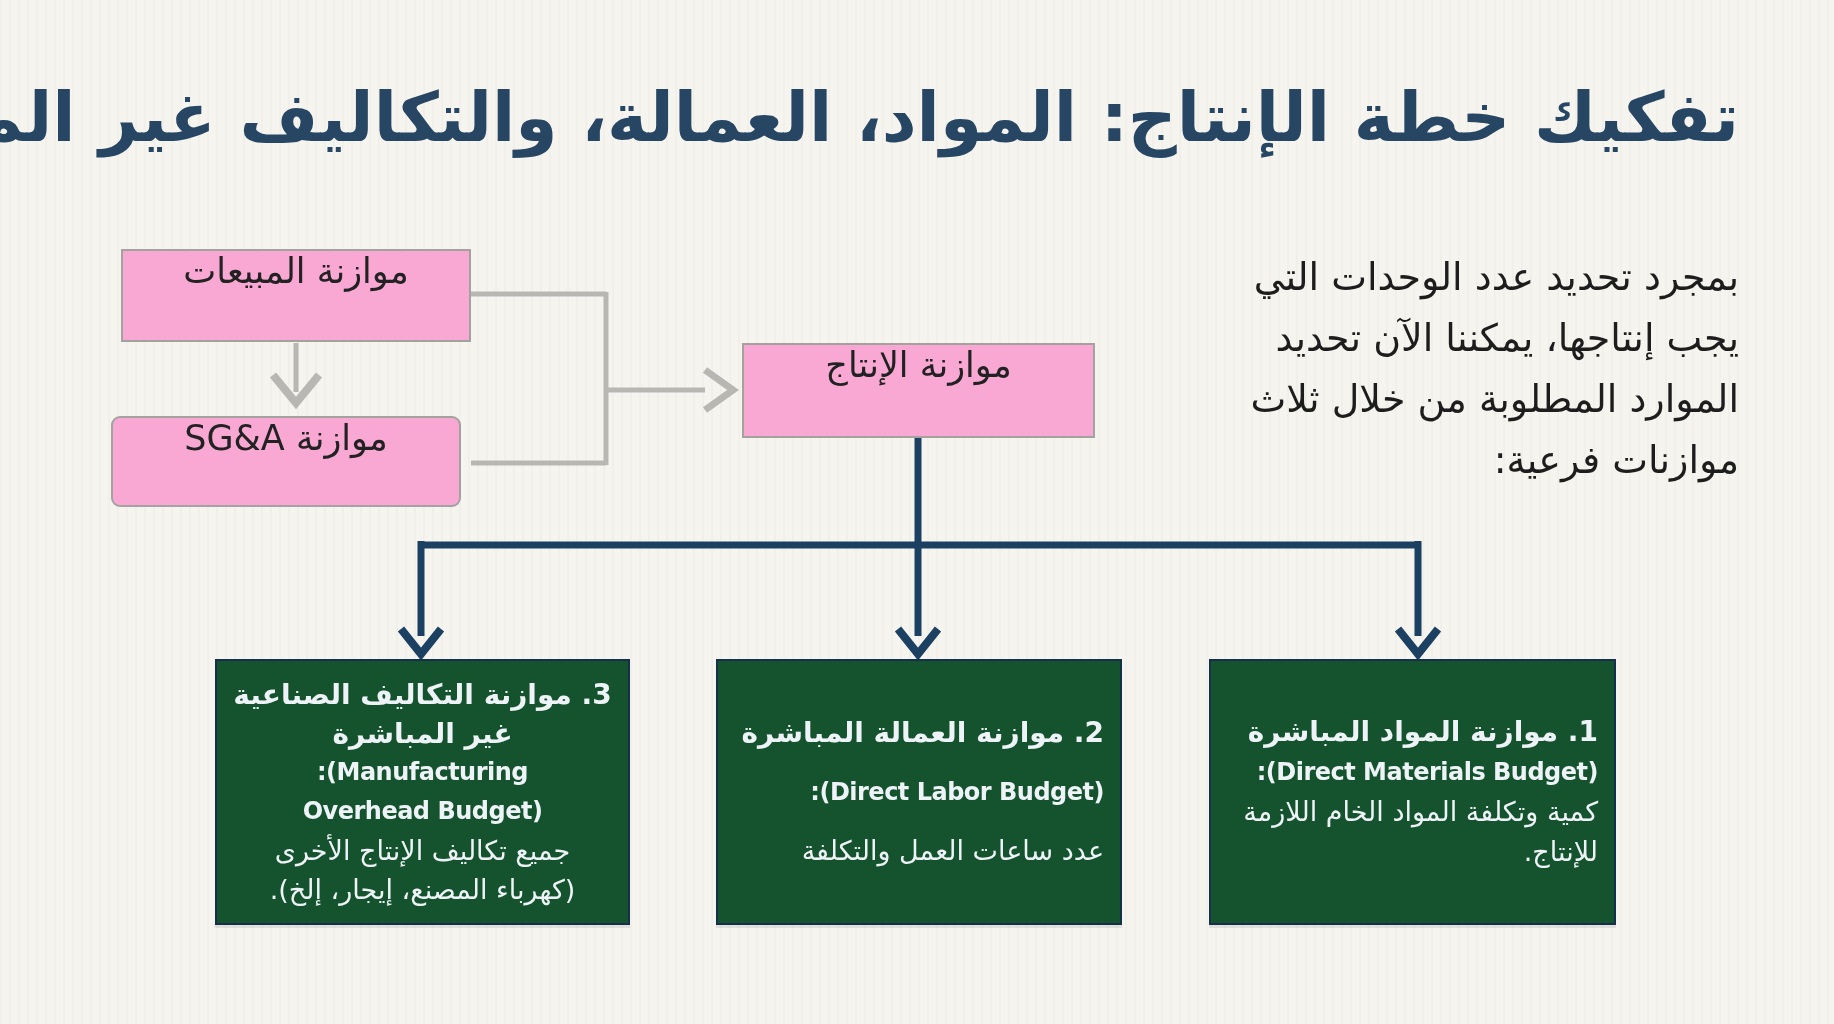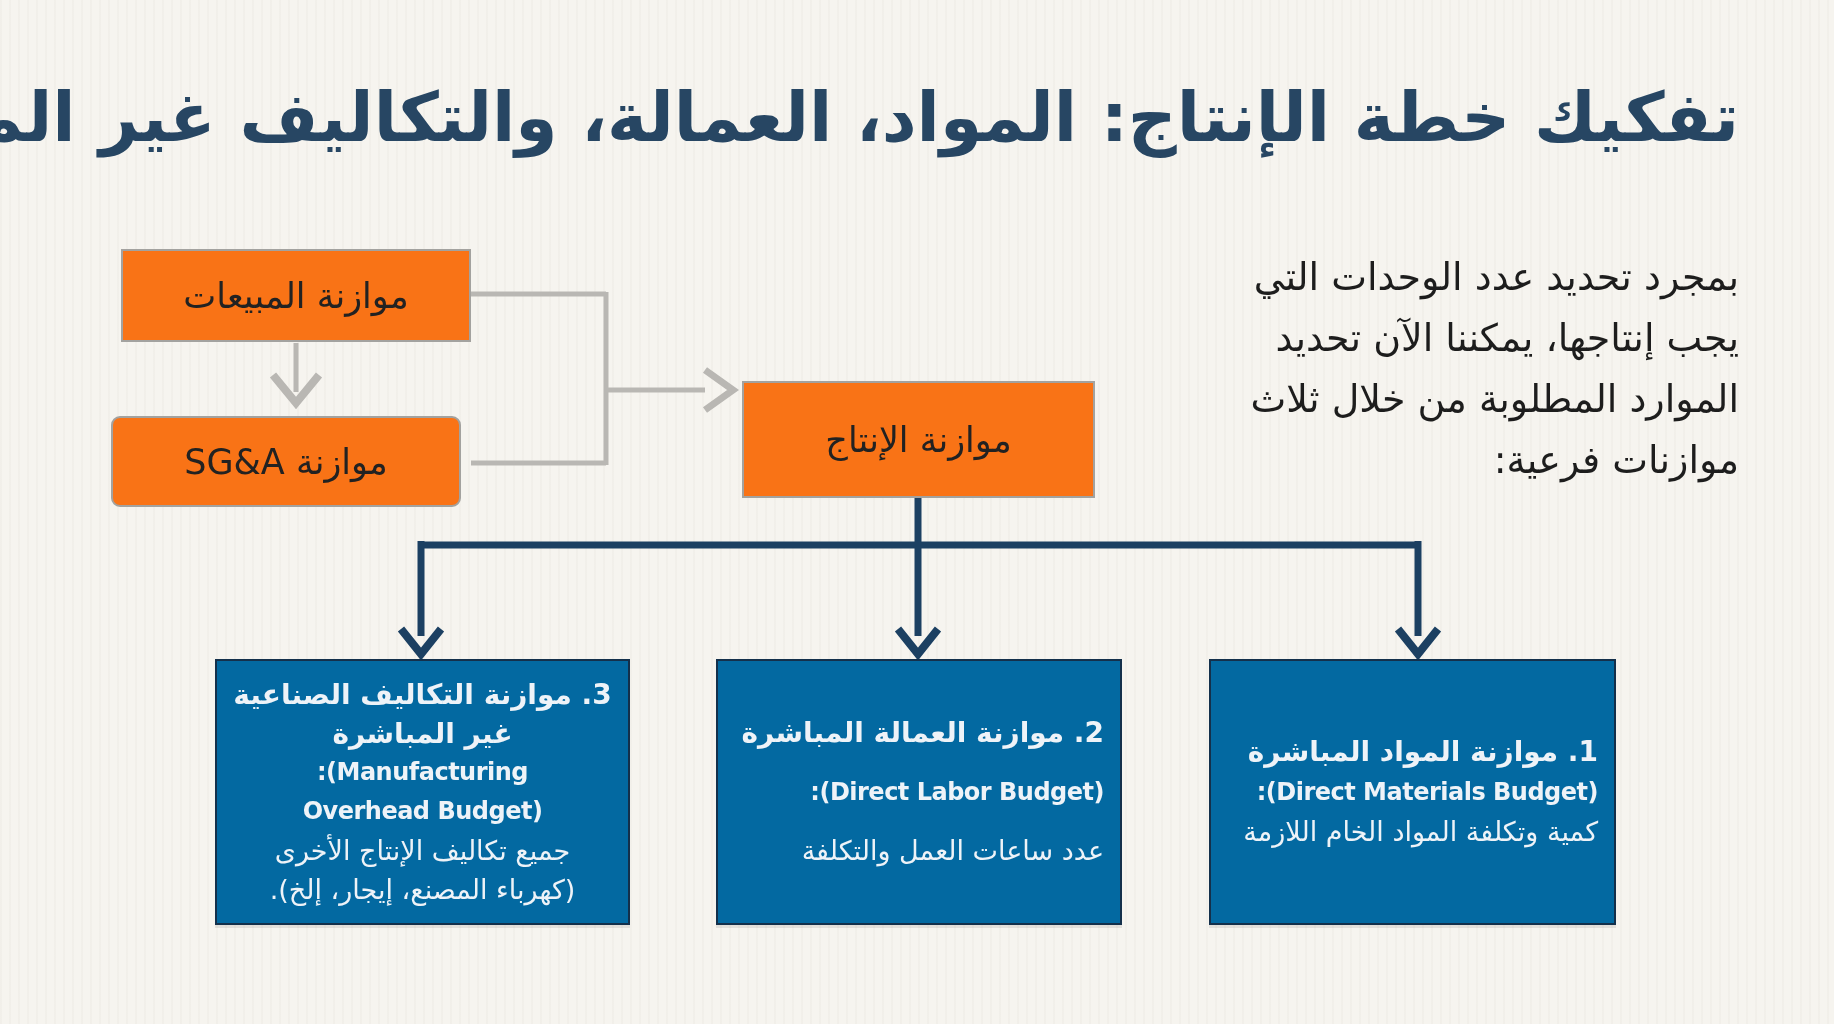--- a/index.html
+++ b/index.html
@@ -22,33 +22,33 @@
     letter-spacing:-1px;
   }
 
   .intro{
     position:absolute;top:247px;right:95px;width:560px;
     direction:rtl;text-align:right;color:#1d1d1d;
   }
   .intro-line{font-size:38px;line-height:61px;white-space:nowrap;}
 
   .gbox{
-    position:absolute;display:flex;align-items:center;justify-content:center;
-    background:#f97316;border:2px solid #a3a29f;box-sizing:border-box;
+    position:absolute;display:flex;align-items:flex-start;justify-content:center;
+    background:#f9a8d4;border:2px solid #a3a29f;box-sizing:border-box;
     direction:rtl;font-size:35px;color:#222;
   }
   .gbox.sales{left:121px;top:249px;width:350px;height:93px;}
   .gbox.sga{left:111px;top:416px;width:350px;height:91px;border-radius:9px;}
-  .gbox.production{left:742px;top:343px;width:353px;height:117px;margin-top:38px;}
+  .gbox.production{left:742px;top:343px;width:353px;height:95px;}
 
   .connectors{position:absolute;left:0;top:0;width:1834px;height:1024px;pointer-events:none;}
 
   .bbox{
     position:absolute;box-sizing:border-box;
-    background:#0369a1;border:2px solid #14304b;
+    background:#14532d;border:2px solid #14304b;
     color:#eef3f8;direction:rtl;
     display:flex;flex-direction:column;justify-content:center;
     padding:6px 16px;
     box-shadow:0 3px 0 rgba(0,0,0,.08);
   }
   .bbox.box1{left:1209px;top:659px;width:407px;height:266px;text-align:right;}
   .bbox.box2{left:716px;top:659px;width:406px;height:266px;text-align:right;gap:19px;}
   .bbox.box3{left:215px;top:659px;width:415px;height:266px;text-align:center;}
   .bl{font-size:27px;line-height:40px;white-space:nowrap;}
   .bbox.box3 .bl{line-height:39px;}
@@ -102,20 +102,21 @@
   </div>
 
   <div class="gbox production">
     <span>موازنة الإنتاج</span>
   </div>
 
   <div class="bbox box1">
     <div class="bl b">1. موازنة المواد المباشرة</div>
     <div class="bl b en">:(Direct Materials Budget)</div>
     <div class="bl">كمية وتكلفة المواد الخام اللازمة</div>
+    <div class="bl">للإنتاج.</div>
   </div>
 
   <div class="bbox box2">
     <div class="bl b">2. موازنة العمالة المباشرة</div>
     <div class="bl b en">:(Direct Labor Budget)</div>
     <div class="bl">عدد ساعات العمل والتكلفة</div>
   </div>
 
   <div class="bbox box3">
     <div class="bl b">3. موازنة التكاليف الصناعية</div>

